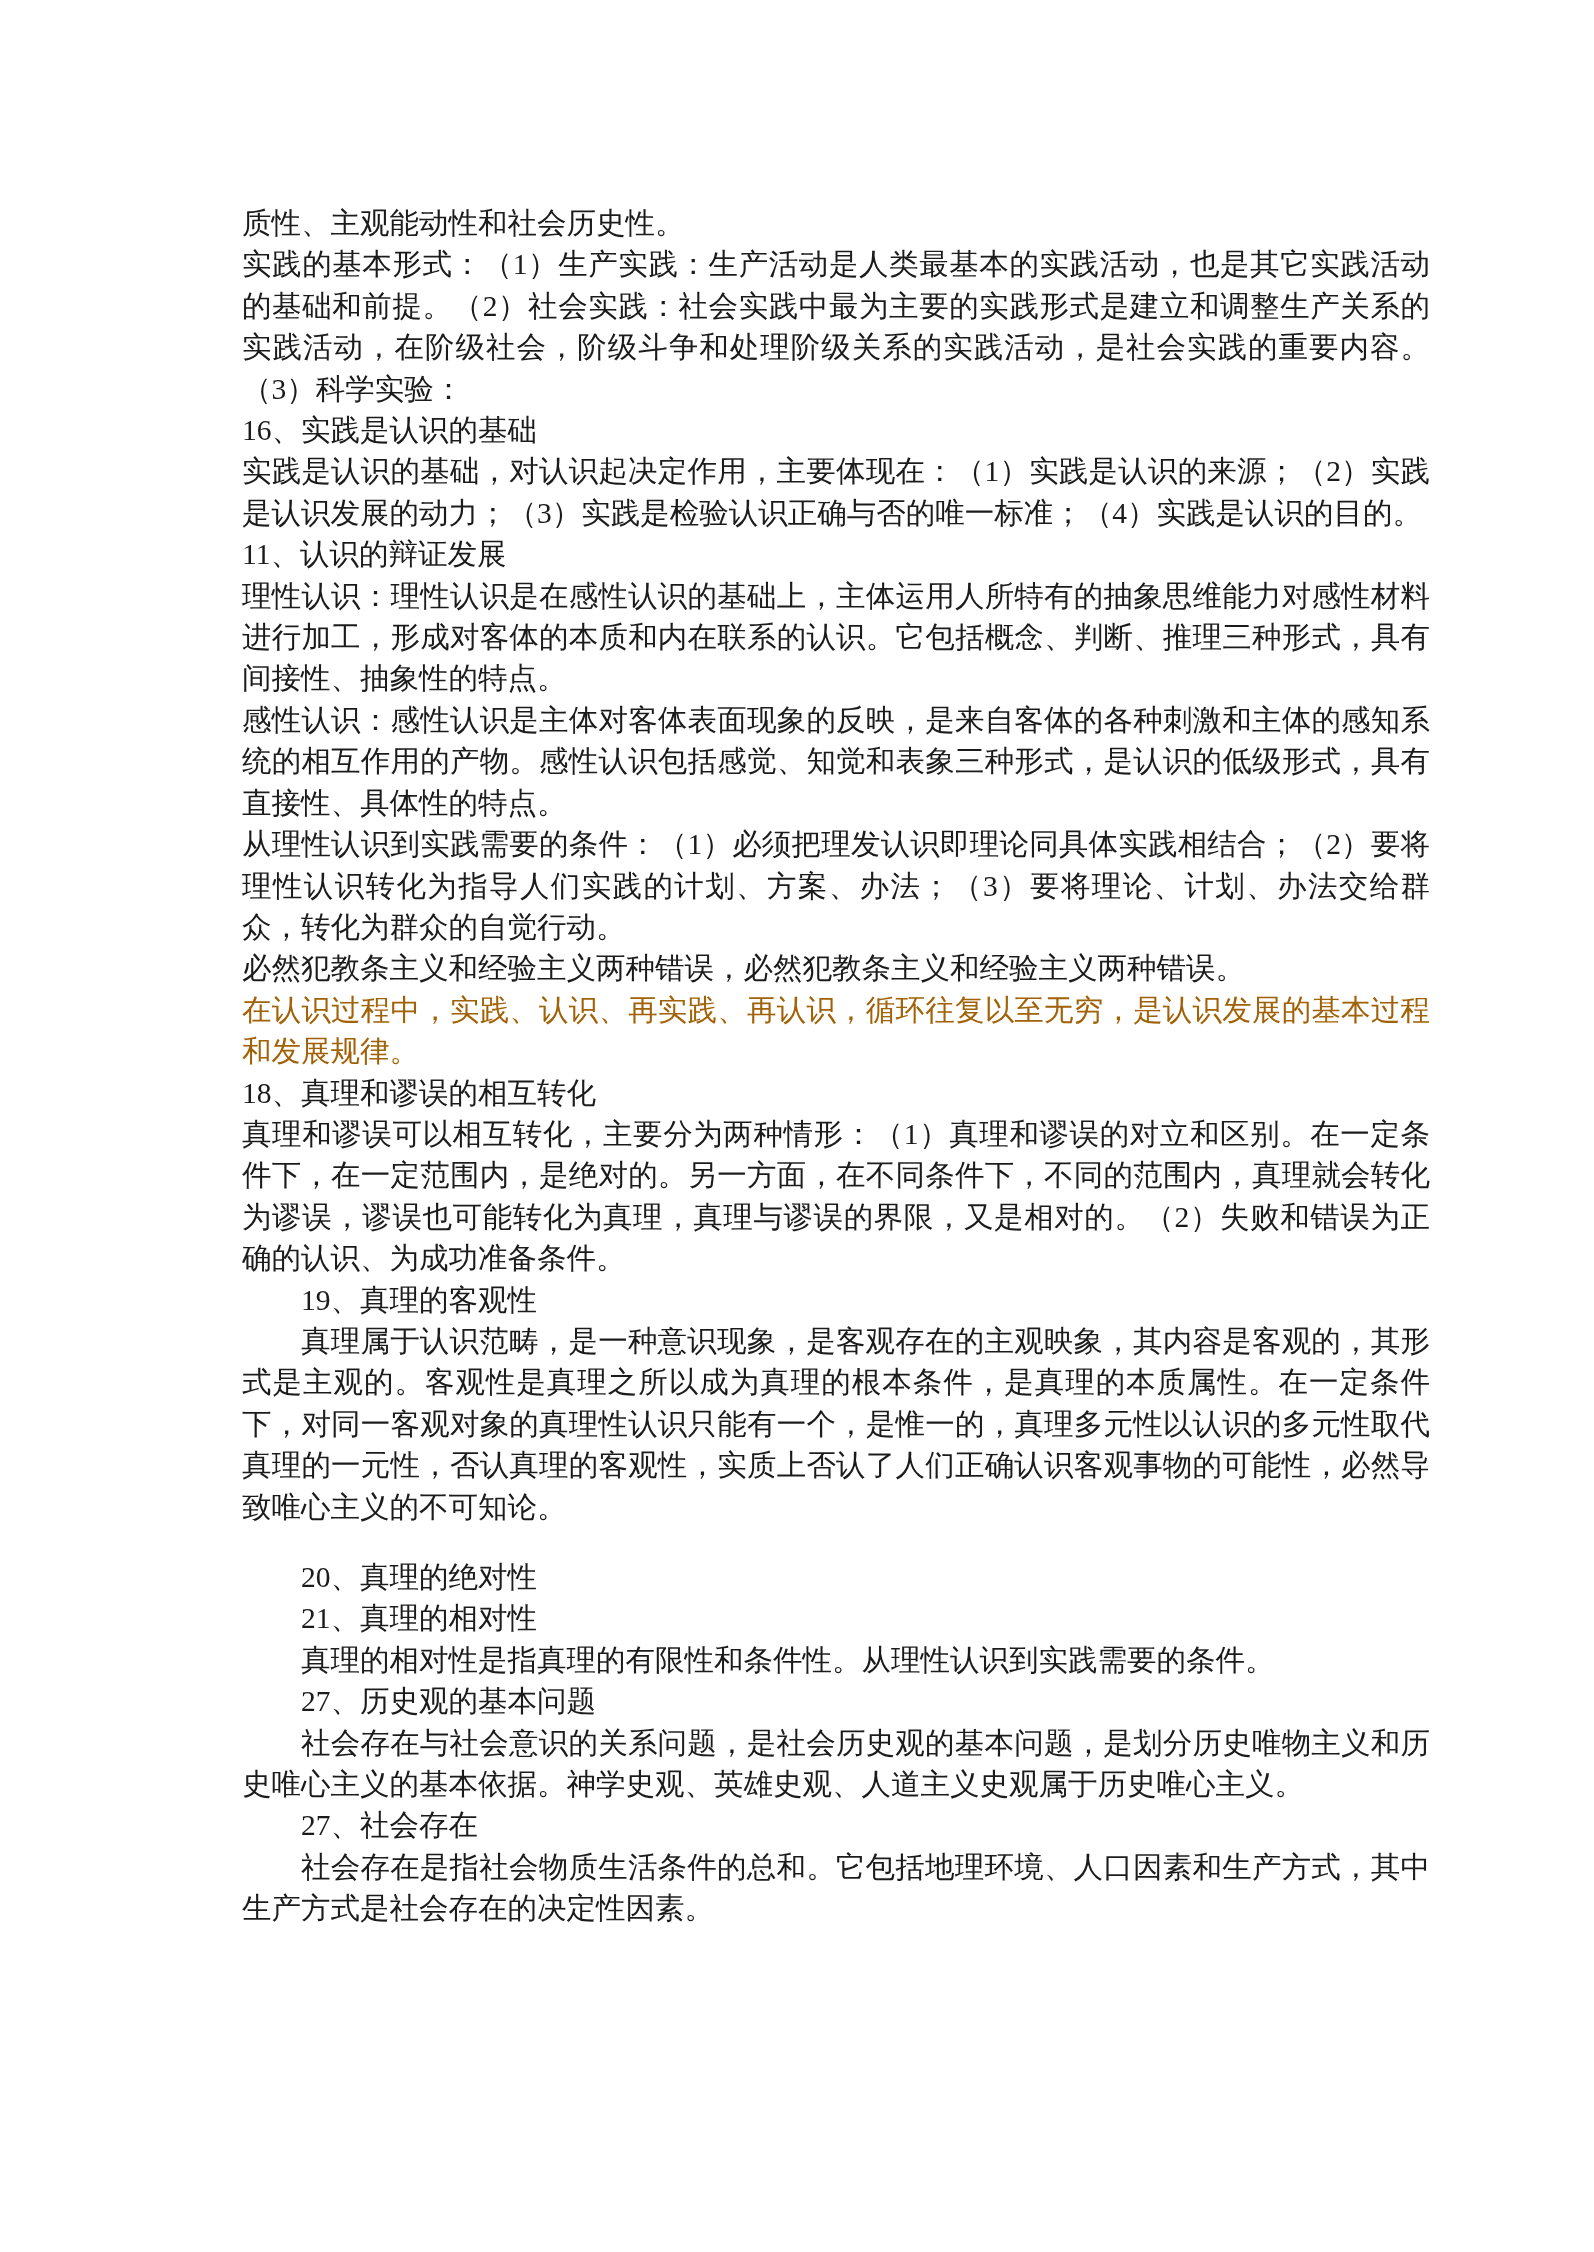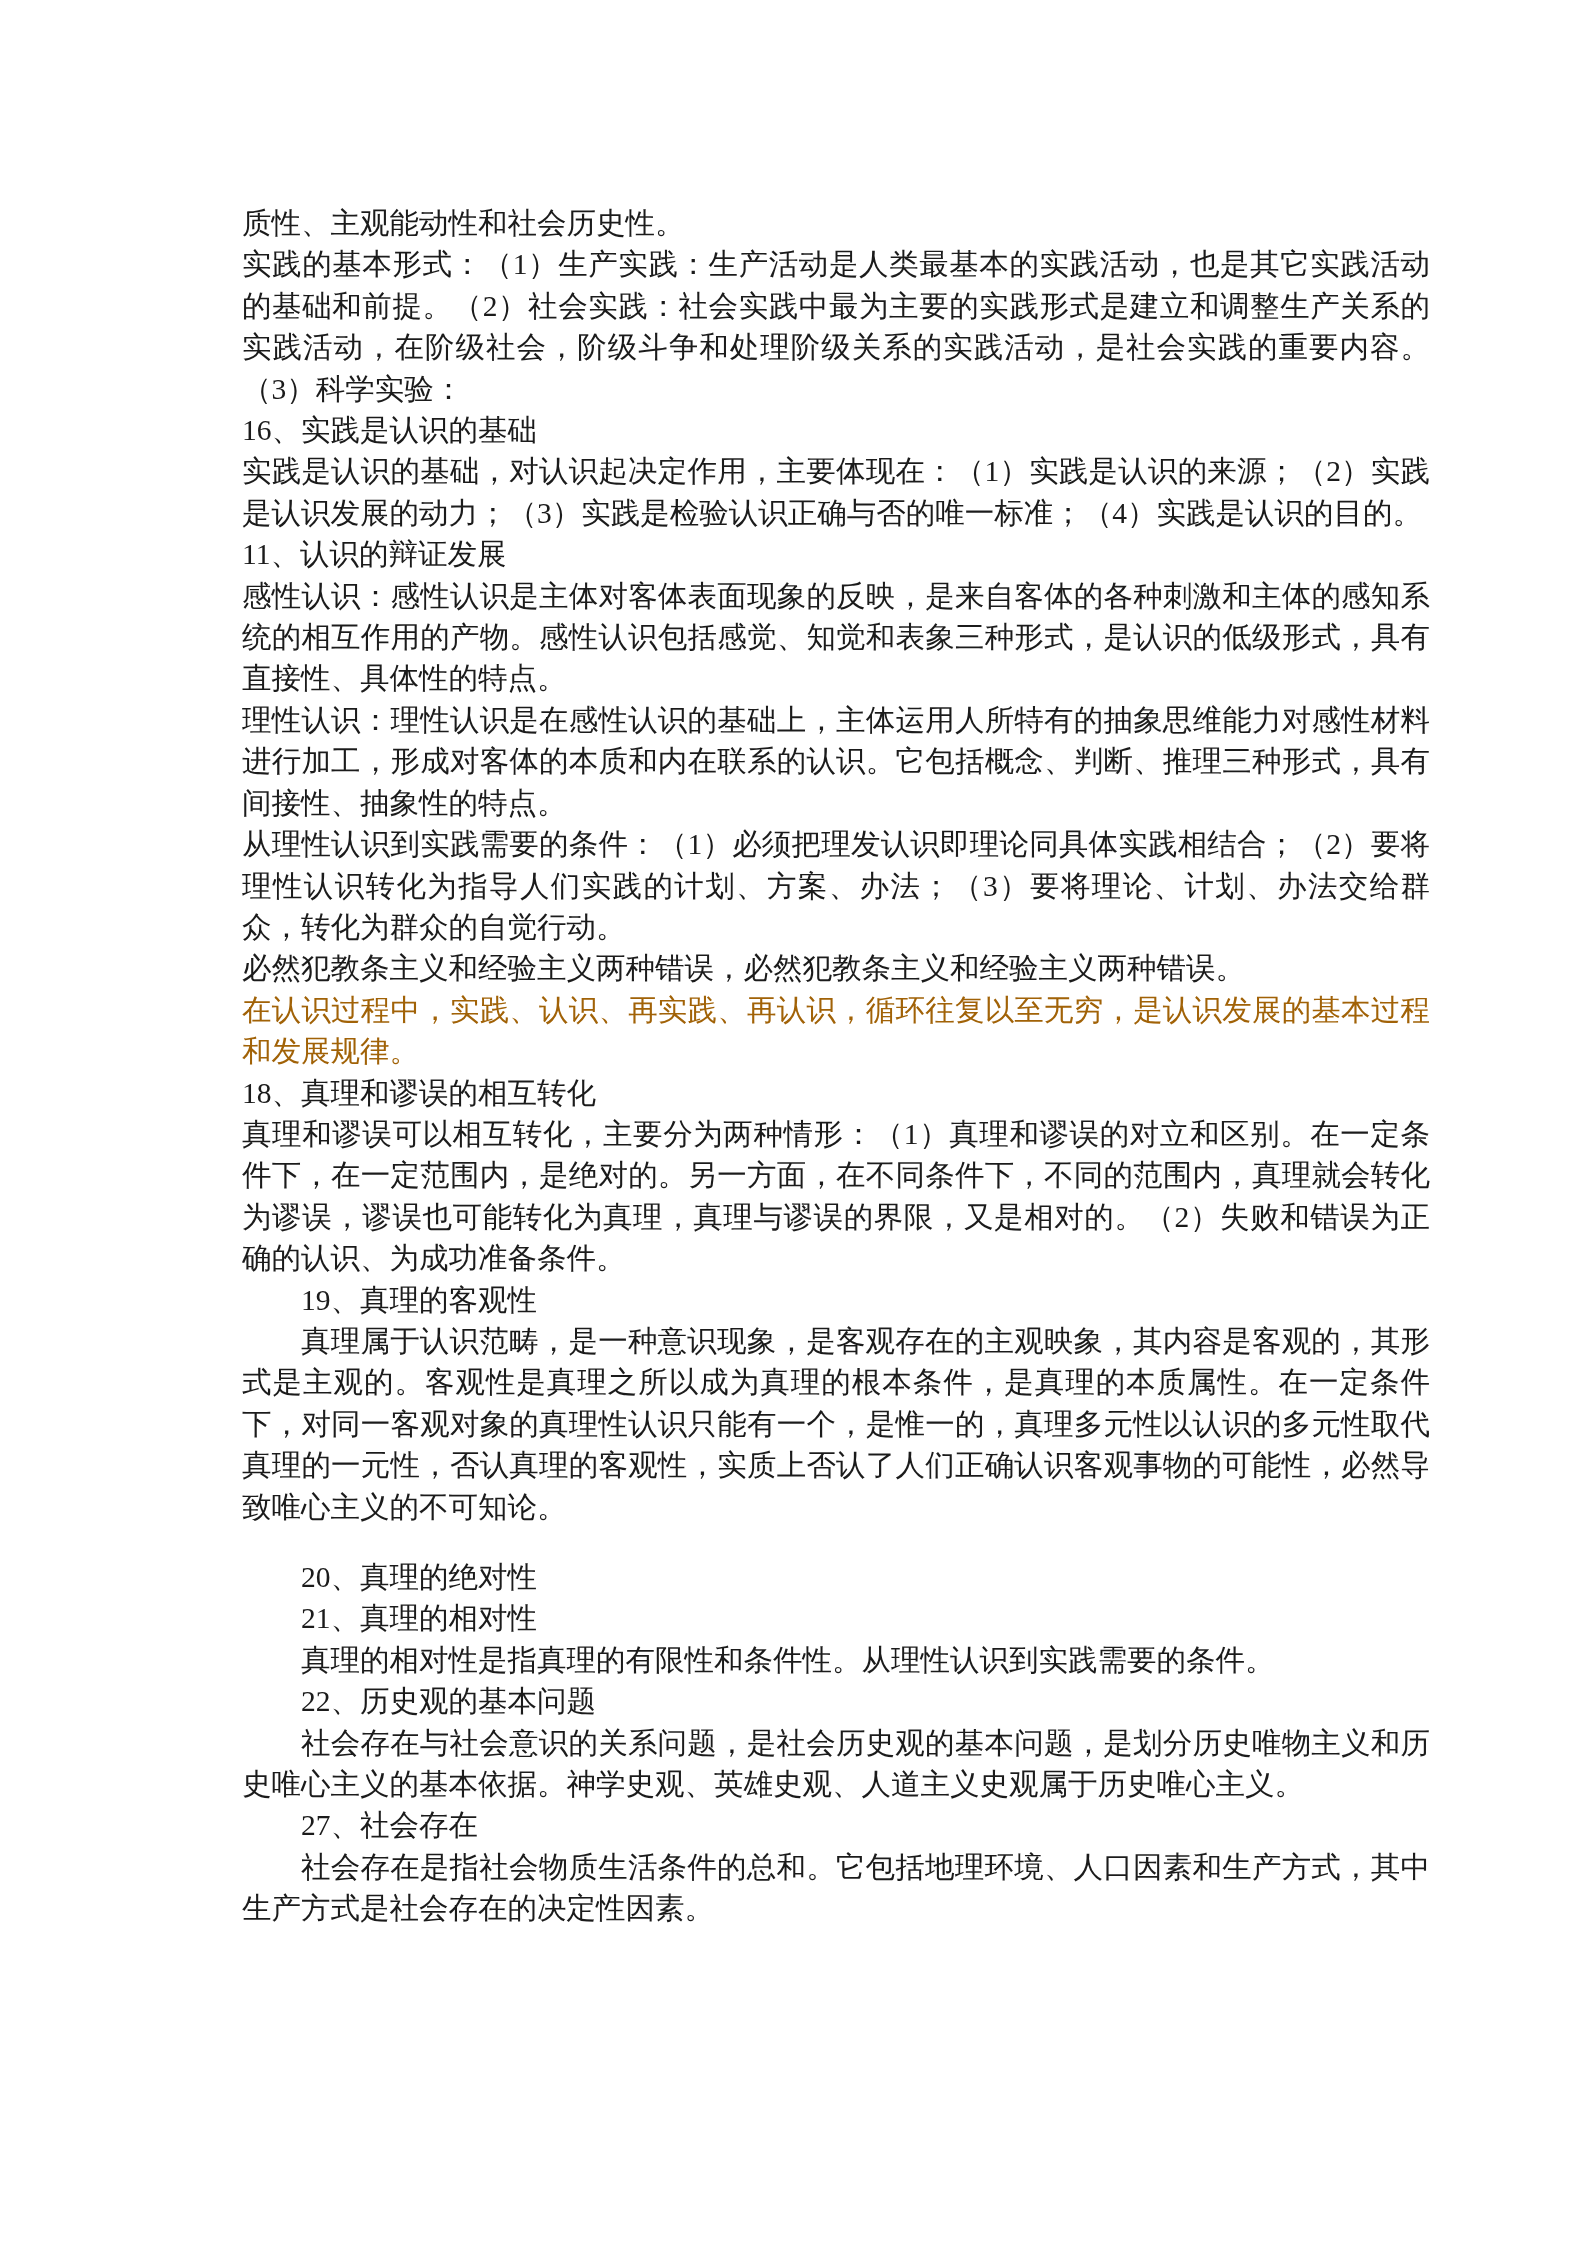--- a/index.html
+++ b/index.html
@@ -40,30 +40,30 @@
 </head>
 <body>
 
 <div class="page">
   <div class="text-block" id="document-body">
       <p class="" style="color: rgb(27, 27, 27);">质性、主观能动性和社会历史性。</p>
       <p class="" style="color: rgb(27, 27, 27);">实践的基本形式：（1）生产实践：生产活动是人类最基本的实践活动，也是其它实践活动的基础和前提。（2）社会实践：社会实践中最为主要的实践形式是建立和调整生产关系的实践活动，在阶级社会，阶级斗争和处理阶级关系的实践活动，是社会实践的重要内容。（3）科学实验：</p>
       <p class="" style="color: rgb(27, 27, 27);">16、实践是认识的基础</p>
       <p class="" style="color: rgb(27, 27, 27);">实践是认识的基础，对认识起决定作用，主要体现在：（1）实践是认识的来源；（2）实践是认识发展的动力；（3）实践是检验认识正确与否的唯一标准；（4）实践是认识的目的。</p>
       <p class="" style="color: rgb(27, 27, 27);">11、认识的辩证发展</p>
+      <p class="" style="color: rgb(27, 27, 27);">理性认识：理性认识是在感性认识的基础上，主体运用人所特有的抽象思维能力对感性材料进行加工，形成对客体的本质和内在联系的认识。它包括概念、判断、推理三种形式，具有间接性、抽象性的特点。</p>
       <p class="" style="color: rgb(27, 27, 27);">感性认识：感性认识是主体对客体表面现象的反映，是来自客体的各种刺激和主体的感知系统的相互作用的产物。感性认识包括感觉、知觉和表象三种形式，是认识的低级形式，具有直接性、具体性的特点。</p>
-      <p class="" style="color: rgb(27, 27, 27);">理性认识：理性认识是在感性认识的基础上，主体运用人所特有的抽象思维能力对感性材料进行加工，形成对客体的本质和内在联系的认识。它包括概念、判断、推理三种形式，具有间接性、抽象性的特点。</p>
       <p class="" style="color: rgb(27, 27, 27);">从理性认识到实践需要的条件：（1）必须把理发认识即理论同具体实践相结合；（2）要将理性认识转化为指导人们实践的计划、方案、办法；（3）要将理论、计划、办法交给群众，转化为群众的自觉行动。</p>
       <p class="" style="color: rgb(27, 27, 27);">必然犯教条主义和经验主义两种错误，必然犯教条主义和经验主义两种错误。</p>
       <p class="" style="color: #a16207;">在认识过程中，实践、认识、再实践、再认识，循环往复以至无穷，是认识发展的基本过程和发展规律。</p>
       <p class="" style="color: rgb(27, 27, 27);">18、真理和谬误的相互转化</p>
       <p class="" style="color: rgb(27, 27, 27);">真理和谬误可以相互转化，主要分为两种情形：（1）真理和谬误的对立和区别。在一定条件下，在一定范围内，是绝对的。另一方面，在不同条件下，不同的范围内，真理就会转化为谬误，谬误也可能转化为真理，真理与谬误的界限，又是相对的。（2）失败和错误为正确的认识、为成功准备条件。</p>
       <p class="indent" style="color: rgb(27, 27, 27);">19、真理的客观性</p>
       <p class="indent" style="color: rgb(27, 27, 27);">真理属于认识范畴，是一种意识现象，是客观存在的主观映象，其内容是客观的，其形式是主观的。客观性是真理之所以成为真理的根本条件，是真理的本质属性。在一定条件下，对同一客观对象的真理性认识只能有一个，是惟一的，真理多元性以认识的多元性取代真理的一元性，否认真理的客观性，实质上否认了人们正确认识客观事物的可能性，必然导致唯心主义的不可知论。</p>
       <p class="indent" style="color: rgb(27, 27, 27); margin-top: 29px;">20、真理的绝对性</p>
       <p class="indent" style="color: rgb(27, 27, 27);">21、真理的相对性</p>
       <p class="indent" style="color: rgb(27, 27, 27);">真理的相对性是指真理的有限性和条件性。从理性认识到实践需要的条件。</p>
-      <p class="indent" style="color: rgb(27, 27, 27);">22、历史观的基本问题</p>
+      <p class="indent" style="color: rgb(27, 27, 27);">27、历史观的基本问题</p>
       <p class="indent" style="color: rgb(27, 27, 27);">社会存在与社会意识的关系问题，是社会历史观的基本问题，是划分历史唯物主义和历史唯心主义的基本依据。神学史观、英雄史观、人道主义史观属于历史唯心主义。</p>
       <p class="indent" style="color: rgb(27, 27, 27);">27、社会存在</p>
       <p class="indent" style="color: rgb(27, 27, 27);">社会存在是指社会物质生活条件的总和。它包括地理环境、人口因素和生产方式，其中生产方式是社会存在的决定性因素。</p>
     </div>
 </div>
 
 </body></html>

